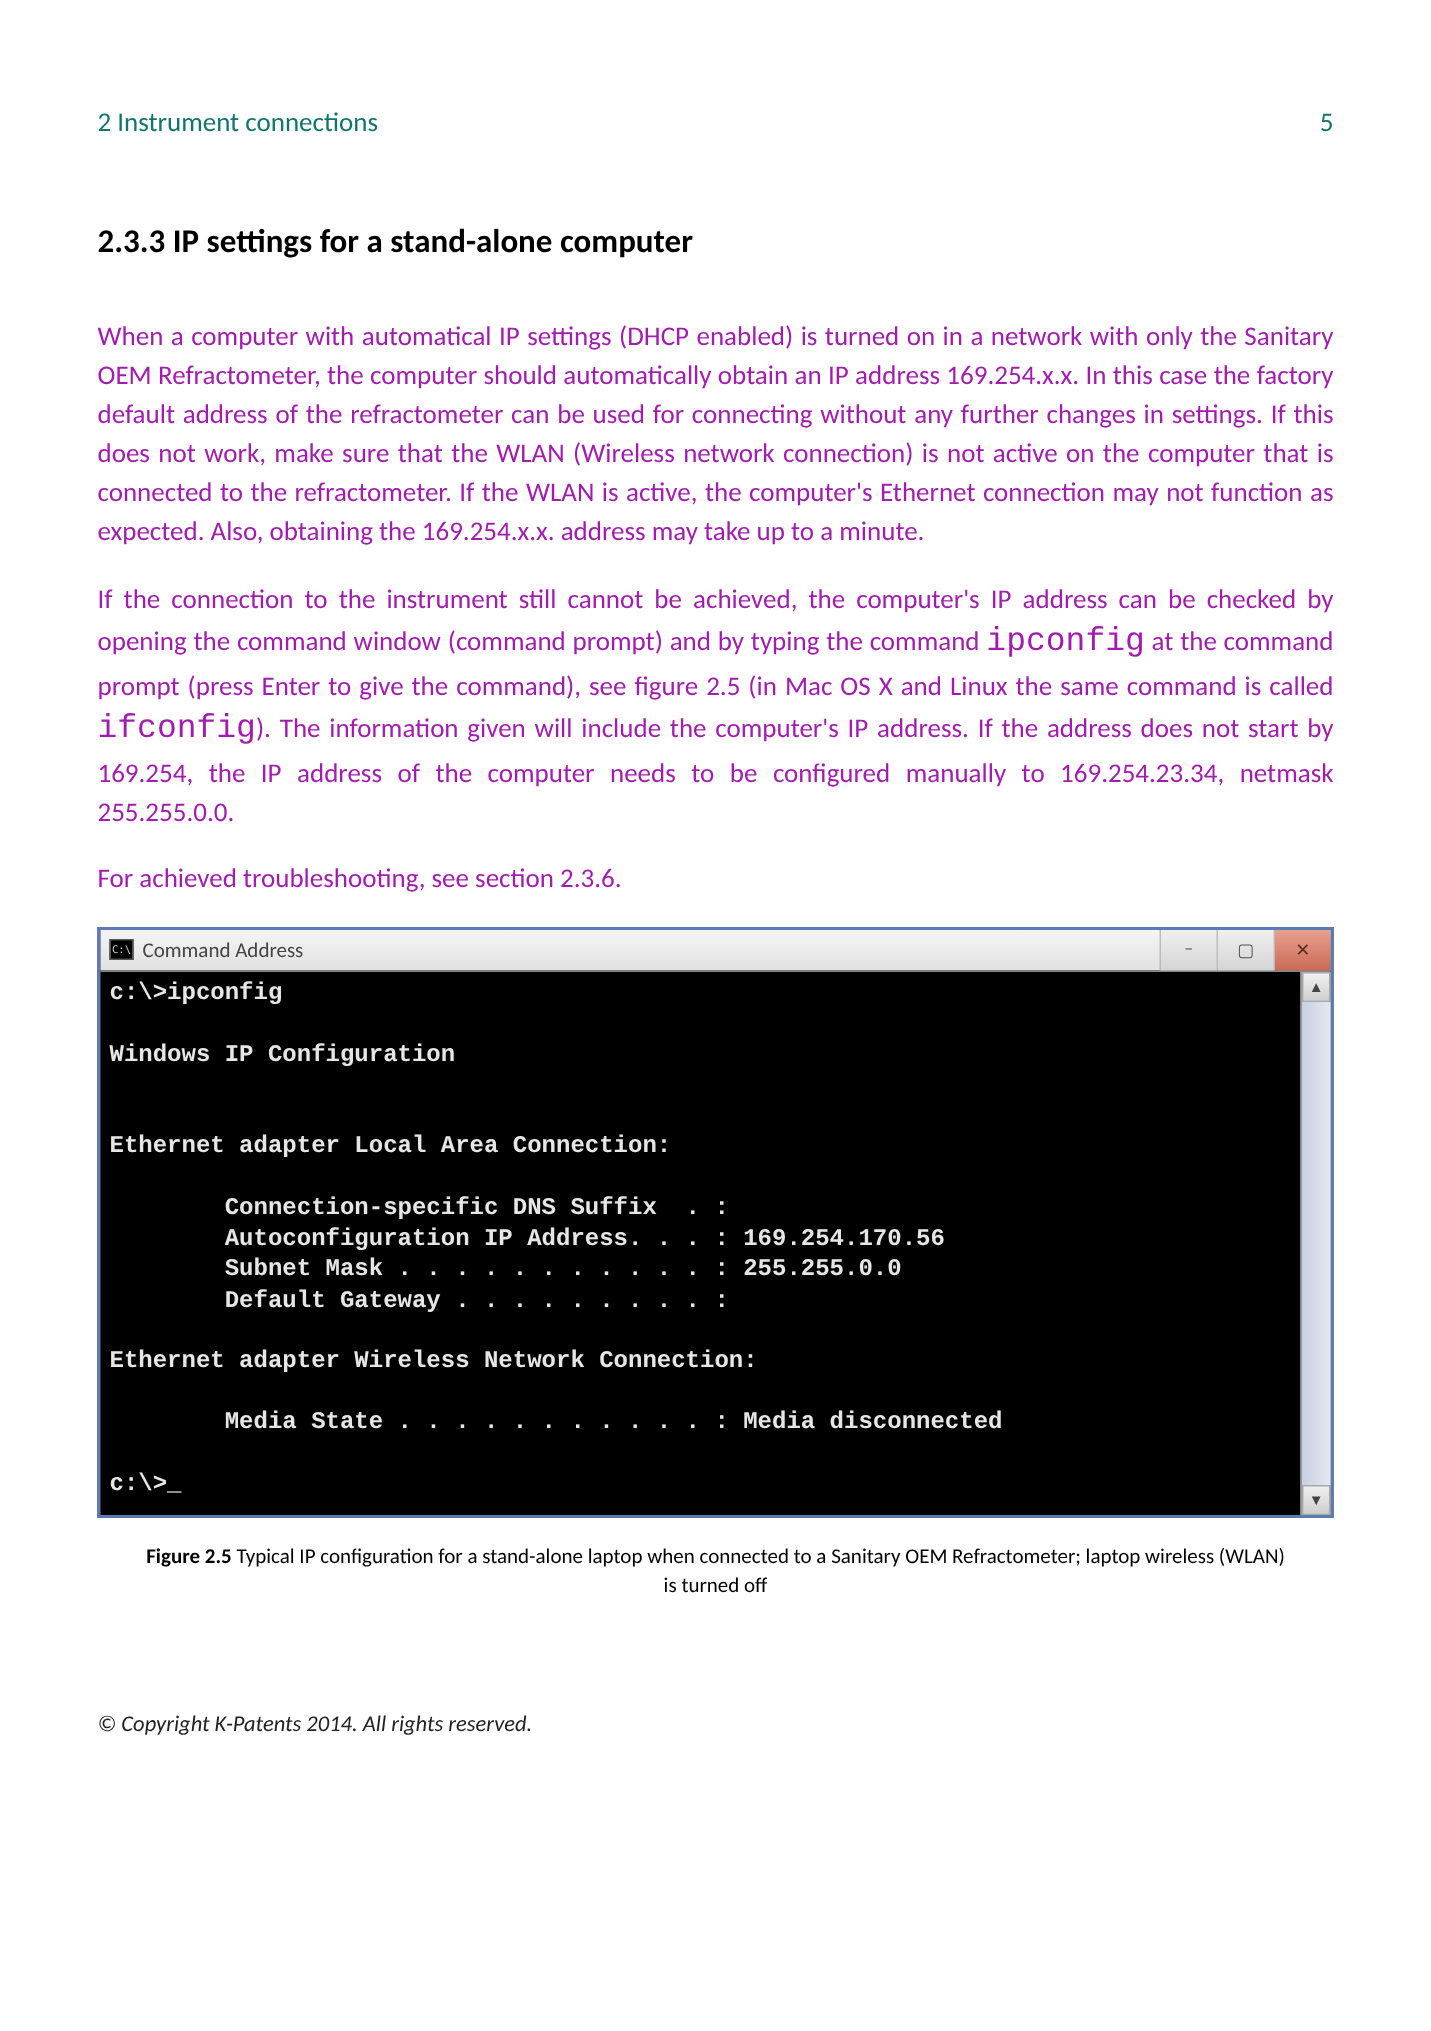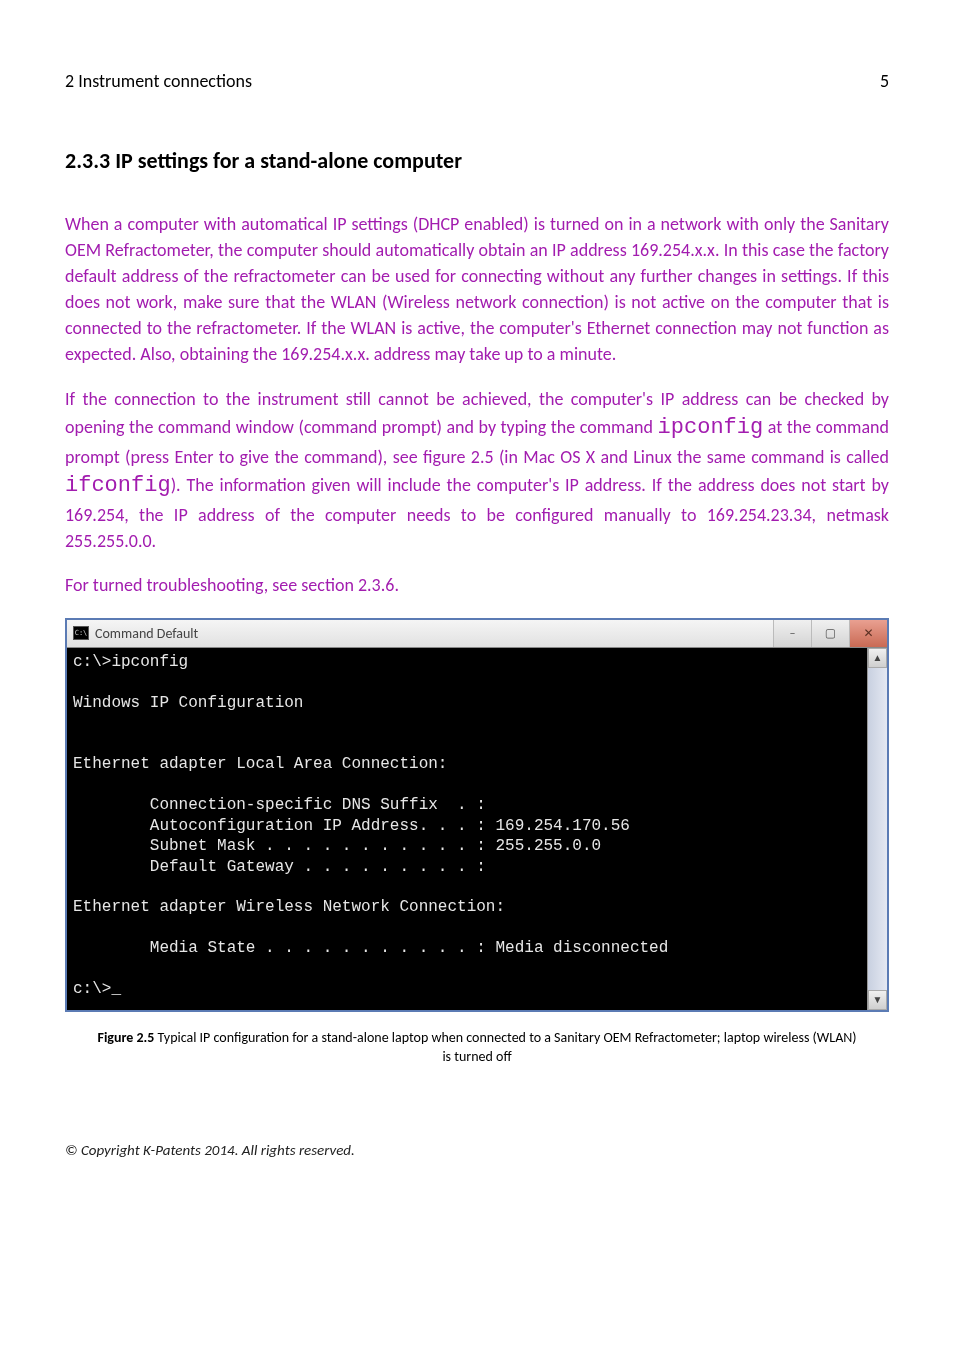--- a/index.html
+++ b/index.html
@@ -1,30 +1,30 @@
 <!DOCTYPE html>
 <html><head>
   <meta charset="utf-8">
   <style>
     * { margin: 0; padding: 0; box-sizing: border-box; }
     body { font-family: Calibri, Arial, sans-serif; background: #fff; width: 954px; padding: 70px 65px 40px 65px; color: #000; }
-    .header-row { display: flex; justify-content: space-between; margin-bottom: 55px; font-size: 18px; color: #000000; }
+    .header-row { display: flex; justify-content: space-between; margin-bottom: 55px; font-size: 18px; color: #0f766e; }
     .section-heading { font-weight: bold; font-size: 22px; margin-bottom: 37px; }
     .body-para { font-size: 18px; line-height: 1.45; text-align: justify; margin-bottom: 18px; color: #a21caf; }
     code.inline { font-family: "Courier New", monospace; font-size: 22px; }
     .cmd-window { border: 2px solid #5b7bb4; background: #000; margin-top: 12px; margin-bottom: 16px; position: relative; }
     .cmd-titlebar { background: linear-gradient(to bottom, #f5f5f5, #e1e1e1); display: flex; align-items: center; height: 28px; padding-left: 6px; border-bottom: 1px solid #888; }
     .cmd-icon { width: 16px; height: 14px; background: #000; display: inline-flex; align-items: center; justify-content: center; margin-right: 6px; border: 1px solid #555; }
     .cmd-icon-text { color: #ccc; font-size: 7px; font-family: monospace; line-height: 1; }
     .cmd-title { font-size: 14px; color: #444; }
     .winbtns { margin-left: auto; display: flex; height: 100%; }
     .winbtn { width: 38px; display: flex; align-items: center; justify-content: center; border-left: 1px solid #bbb; font-size: 12px; color: #555; background: linear-gradient(to bottom,#f0f0f0,#d4d4d4); }
     .winbtn.close { background: linear-gradient(to bottom,#e9a091,#c96a54); color: #5a2f22; }
     .cmd-body-wrap { display: flex; }
-    .cmd-body { flex: 1; padding: 4px 6px 10px 6px; font-family: "Lucida Console", "Courier New", monospace; font-size: 16px; font-weight: normal; color: #e6e6e6; line-height: 1.28; white-space: pre; overflow: hidden; }
+    .cmd-body { flex: 1; padding: 4px 6px 10px 6px; font-family: "Lucida Console", "Courier New", monospace; font-size: 16px; font-weight: bold; color: #e6e6e6; line-height: 1.28; white-space: pre; overflow: hidden; }
     .scroll-col { width: 20px; background: #e5e5e5; display: flex; flex-direction: column; justify-content: space-between; border-left: 1px solid #999; }
     .scroll-arrow { height: 20px; background: linear-gradient(to bottom,#f0f0f0,#cfcfcf); border: 1px solid #aaa; display:flex; align-items:center; justify-content:center; font-size:10px; color:#444; }
     .scroll-track { flex:1; background: linear-gradient(to right,#c8d0e0,#e4e8f2); }
     .figure-caption { text-align: center; font-size: 14px; line-height: 1.4; margin-top: 6px; padding: 0 30px; }
     .figure-caption .fig-label { font-weight: bold; }
     .footer { margin-top: 74px; font-size: 15px; color: #222; font-style: italic; }
   </style>
 </head>
 <body>
 
@@ -34,28 +34,28 @@
 </div>
 
 <h3 class="section-heading">2.3.3   IP settings for a stand-alone computer</h3>
 
 <p class="body-para">When a computer with automatical IP settings (DHCP enabled) is turned on in a network with only the Sanitary OEM Refractometer, the computer should automatically obtain an IP address 169.254.x.x. In this case the factory default address of the refractometer can be used for connecting without any further changes in settings. If this does not work, make sure that the WLAN (Wireless network connection) is not active on the computer that is connected to the refractometer. If the WLAN is active, the computer's Ethernet connection may not function as expected. Also, obtaining the 169.254.x.x. address may take up to a minute.</p>
 
 <p class="body-para">
   <span>If the connection to the instrument still cannot be achieved, the computer's IP address can be checked by opening the command window (command prompt) and by typing the command </span><code class="inline">ipconfig</code><span> at the command prompt (press Enter to give the command), see figure 2.5 (in Mac OS X and Linux the same command is called </span><code class="inline">ifconfig</code><span>). The information given will include the computer's IP address. If the address does not start by 169.254, the IP address of the computer needs to be configured manually to 169.254.23.34, netmask 255.255.0.0.</span>
 </p>
 
-<p class="body-para" style="margin-bottom:20px;">For turned troubleshooting, see section 2.3.6.</p>
+<p class="body-para" style="margin-bottom:20px;">For achieved troubleshooting, see section 2.3.6.</p>
 
 <div class="cmd-window">
   <div class="cmd-titlebar">
     <span class="cmd-icon">
         <span class="cmd-icon-text">C:\</span>
       </span>
-    <span class="cmd-title">Command Default</span>
+    <span class="cmd-title">Command Address</span>
     <div class="winbtns">
       <div class="winbtn">–</div>
       <div class="winbtn">▢</div>
       <div class="winbtn close">✕</div>
     </div>
   </div>
   <div class="cmd-body-wrap">
     <div class="cmd-body">c:\&gt;ipconfig
 
 Windows IP Configuration

